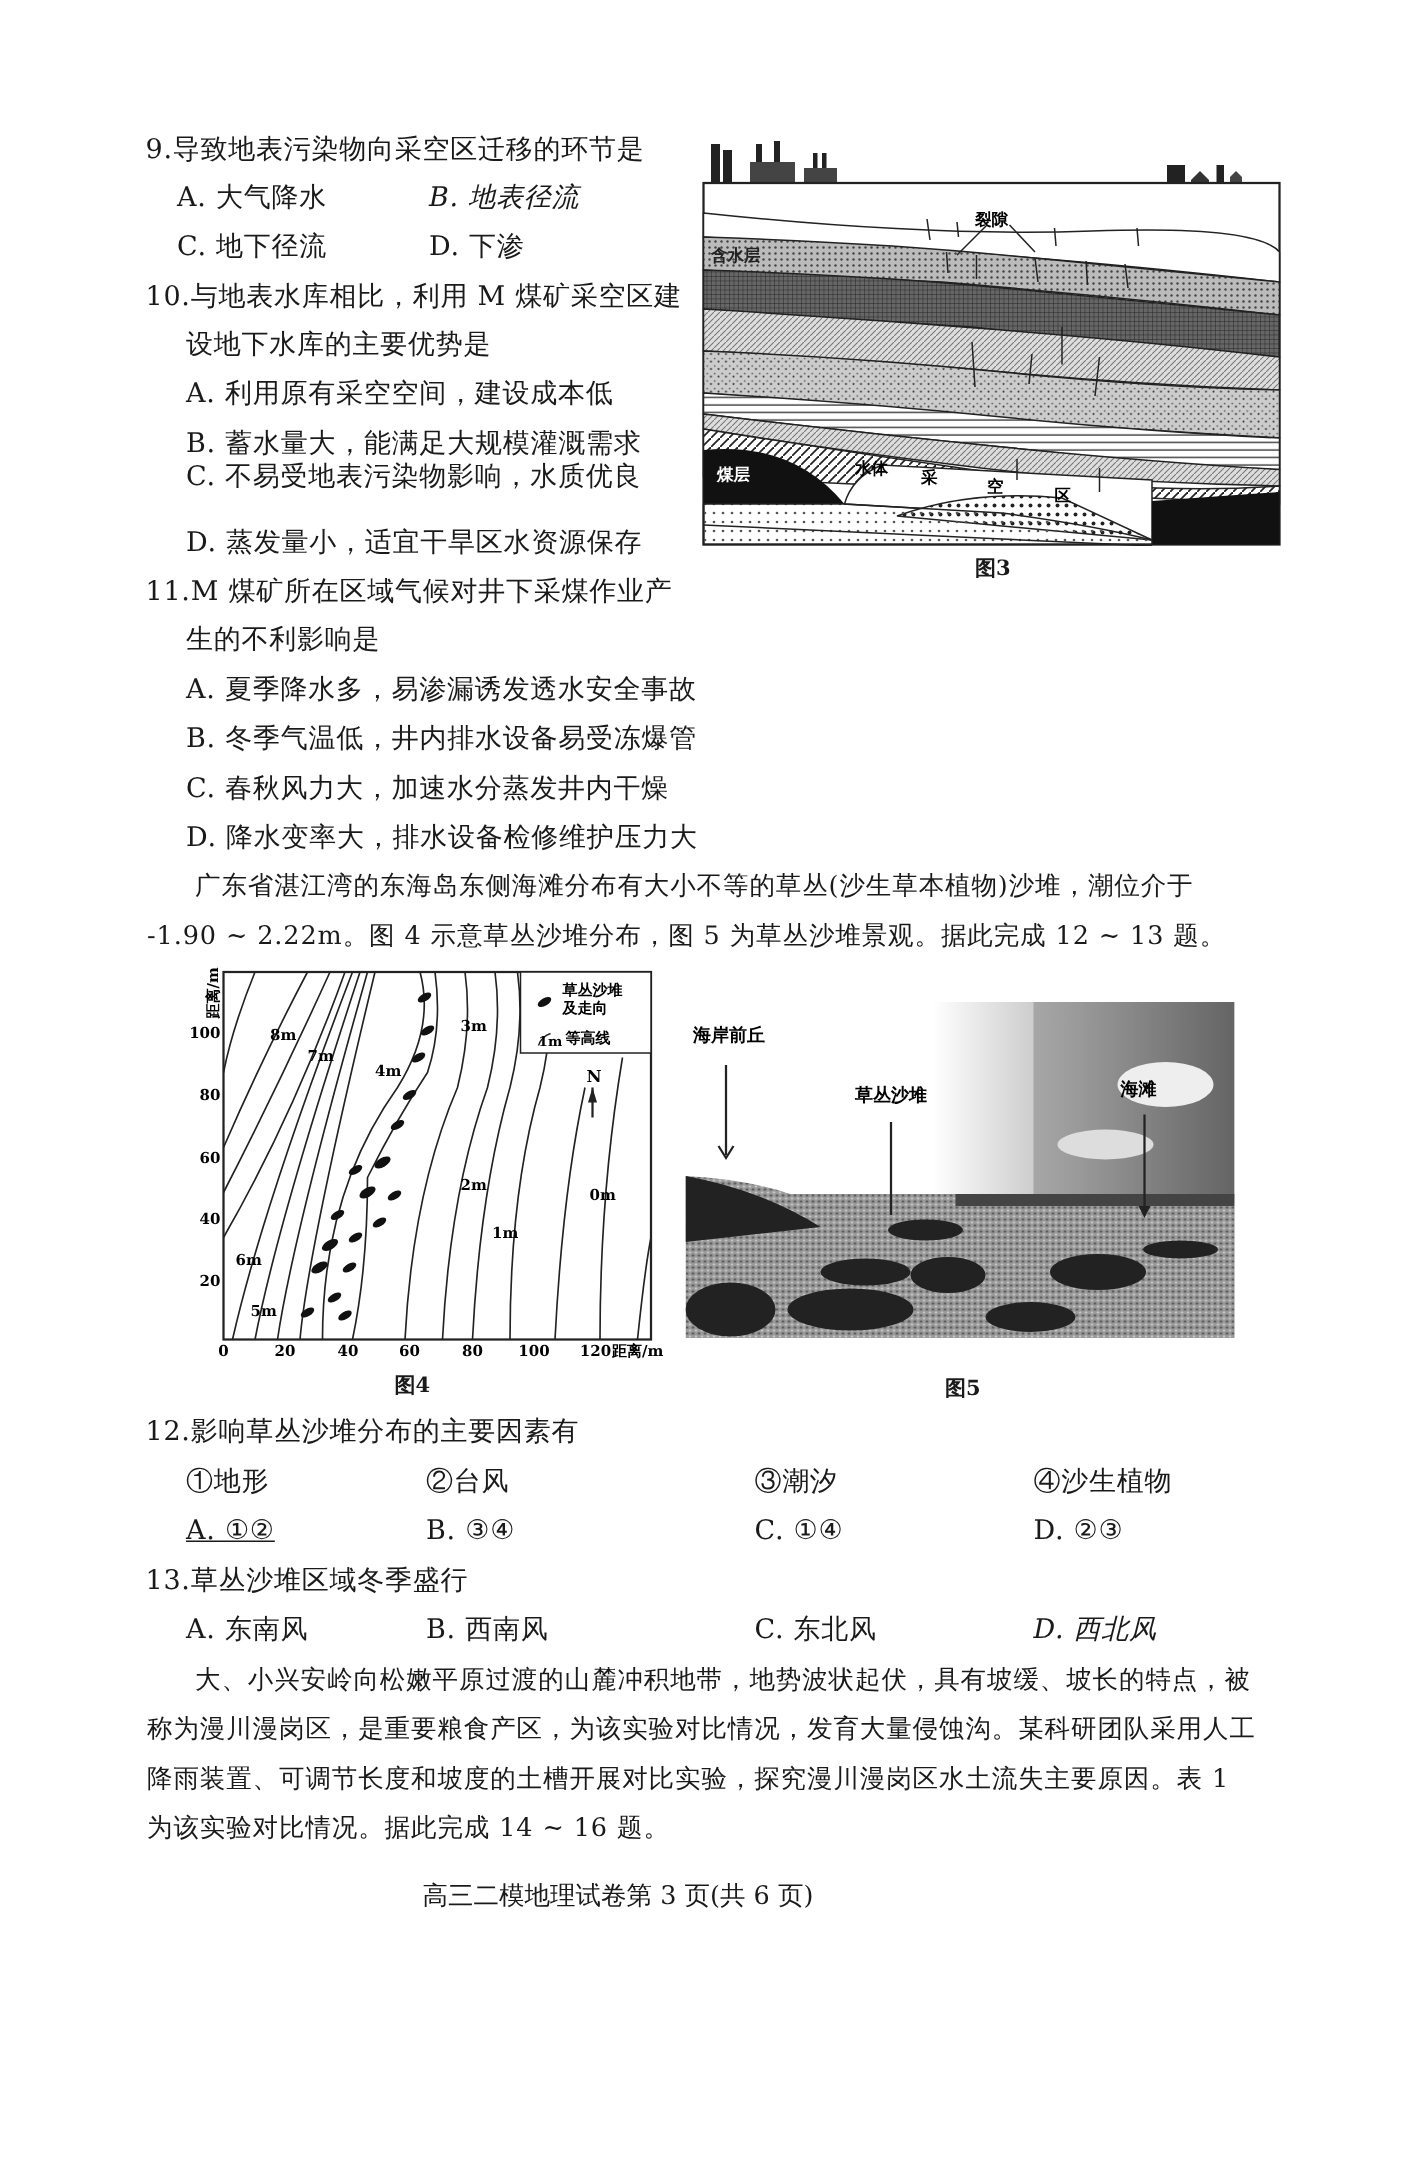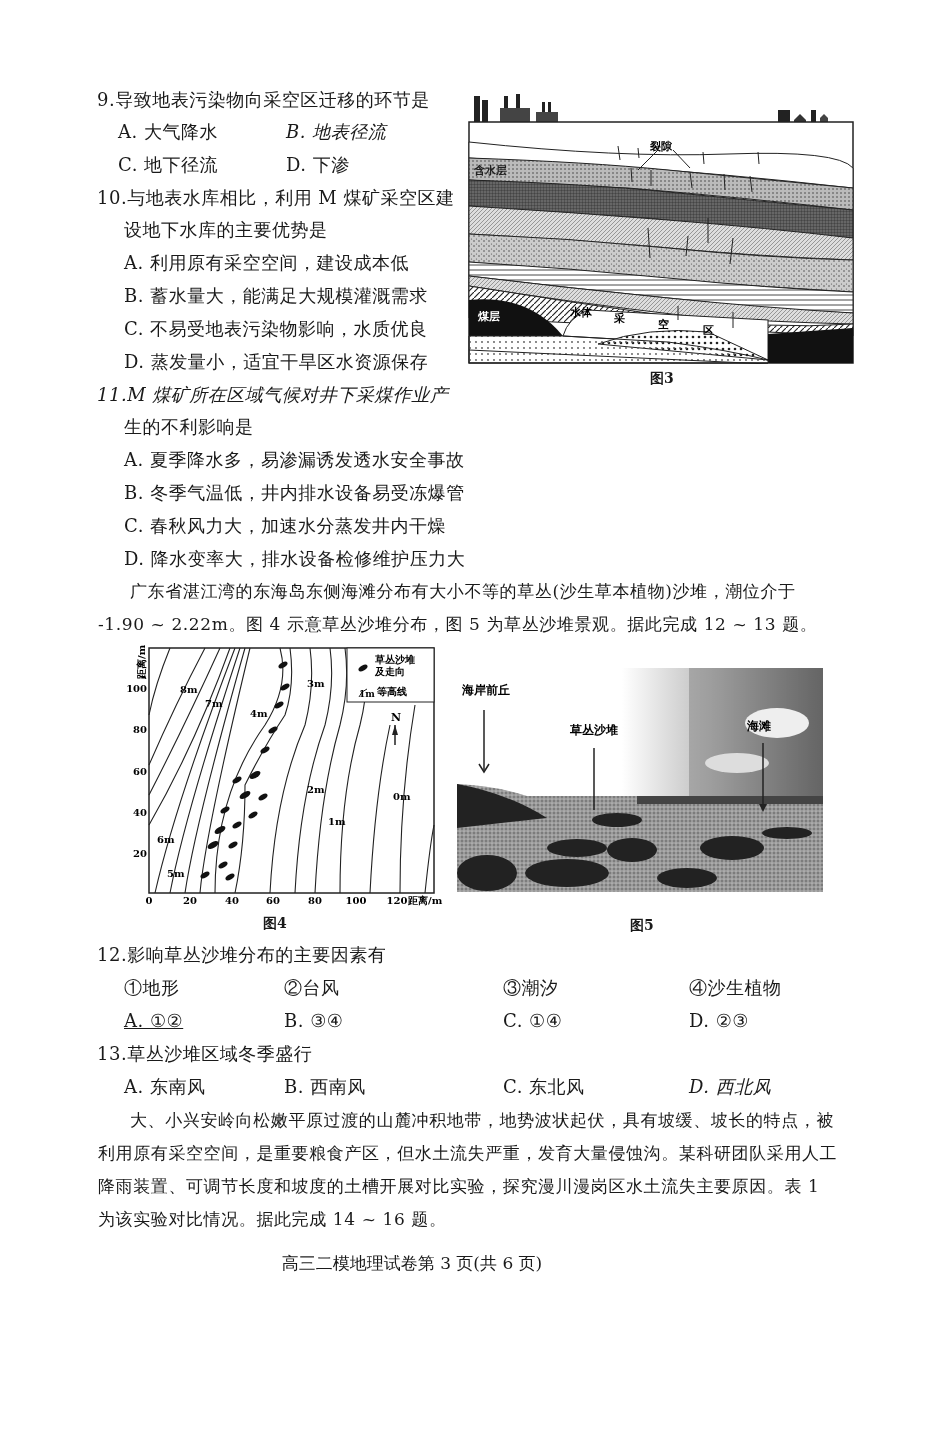--- a/index.html
+++ b/index.html
@@ -21,24 +21,24 @@
 <div class="abs q" style="left:286px;top:116px;font-style:italic;">B. 地表径流</div>
 <div class="abs q" style="left:118px;top:149px;">C. 地下径流</div>
 <div class="abs q" style="left:286px;top:149px;">D. 下渗</div>
 
 <div class="abs q" style="left:97px;top:182px;">
   <span>10.</span><span>与地表水库相比，利用 M 煤矿采空区建</span>
 </div>
 <div class="abs q" style="left:124px;top:214px;">设地下水库的主要优势是</div>
 <div class="abs q" style="left:124px;top:247px;">A. 利用原有采空空间，建设成本低</div>
 <div class="abs q" style="left:124px;top:280px;">B. 蓄水量大，能满足大规模灌溉需求</div>
-<div class="abs q" style="left:124px;top:313px;">C. 不易受地表污染物影响，水质优良</div>
+<div class="abs q" style="left:124px;top:302px;">C. 不易受地表污染物影响，水质优良</div>
 <div class="abs q" style="left:124px;top:346px;">D. 蒸发量小，适宜干旱区水资源保存</div>
 
-<div class="abs q" style="left:97px;top:379px;font-style:italic;">
+<div class="abs q" style="left:97px;top:379px;">
   <span>11.</span><span>M 煤矿所在区域气候对井下采煤作业产</span>
 </div>
 <div class="abs q" style="left:124px;top:411px;">生的不利影响是</div>
 <div class="abs q" style="left:124px;top:444px;">A. 夏季降水多，易渗漏诱发透水安全事故</div>
 <div class="abs q" style="left:124px;top:477px;">B. 冬季气温低，井内排水设备易受冻爆管</div>
 <div class="abs q" style="left:124px;top:510px;">C. 春秋风力大，加速水分蒸发井内干燥</div>
 <div class="abs q" style="left:124px;top:543px;">D. 降水变率大，排水设备检修维护压力大</div>
 
 <div class="abs" style="left:468px;top:88px;width:358px;height:276px;">
   <svg width="386" height="276" viewBox="0 0 386 276">
@@ -300,17 +300,17 @@
 
 <div class="abs q" style="left:97px;top:1038px;">
   <span>13.</span><span>草丛沙堆区域冬季盛行</span>
 </div>
 <div class="abs q" style="left:124px;top:1071px;">A. 东南风</div>
 <div class="abs q" style="left:284px;top:1071px;">B. 西南风</div>
 <div class="abs q" style="left:503px;top:1071px;">C. 东北风</div>
 <div class="abs q" style="left:689px;top:1071px;font-style:italic;">D. 西北风</div>
 
 <div class="abs para" style="left:130px;top:1104px;white-space:nowrap;">大、小兴安岭向松嫩平原过渡的山麓冲积地带，地势波状起伏，具有坡缓、坡长的特点，被</div>
-<div class="abs para" style="left:98px;top:1137px;white-space:nowrap;">利用原有采空空间，是重要粮食产区，但水土流失严重，发育大量侵蚀沟。某科研团队采用人工</div>
+<div class="abs para" style="left:98px;top:1137px;white-space:nowrap;">称为漫川漫岗区，是重要粮食产区，为该实验对比情况，发育大量侵蚀沟。某科研团队采用人工</div>
 <div class="abs para" style="left:98px;top:1170px;white-space:nowrap;">降雨装置、可调节长度和坡度的土槽开展对比实验，探究漫川漫岗区水土流失主要原因。表 1</div>
 <div class="abs para" style="left:98px;top:1203px;white-space:nowrap;">为该实验对比情况。据此完成 14 ~ 16 题。</div>
 
 <div class="abs" style="left:0;top:1252px;width:824px;text-align:center;font-size:17px;">高三二模地理试卷第 3 页(共 6 页)</div>
 
 </body></html>

